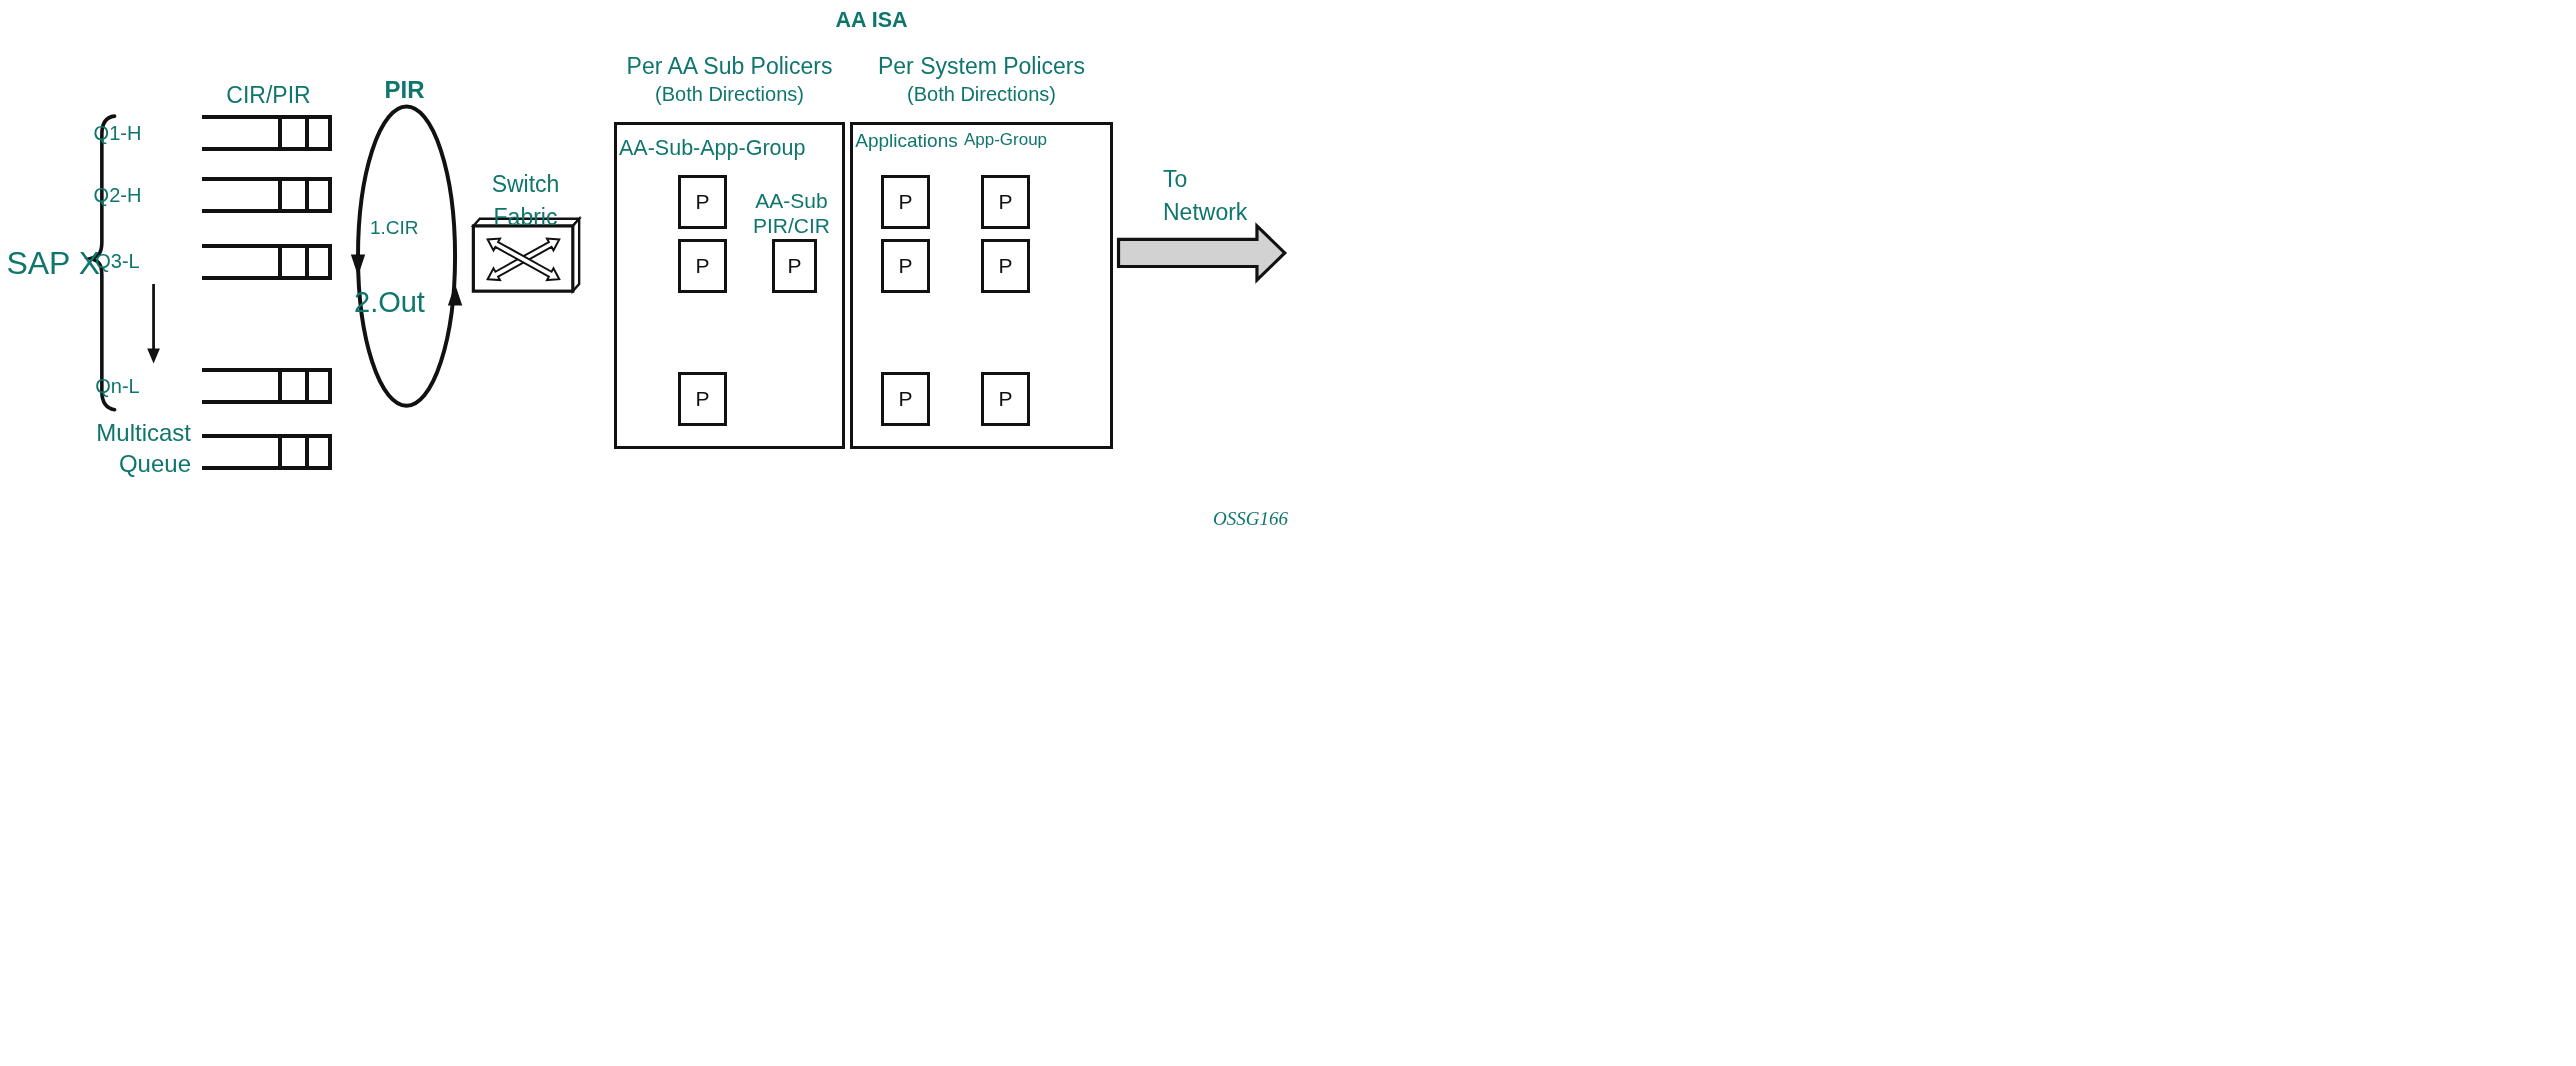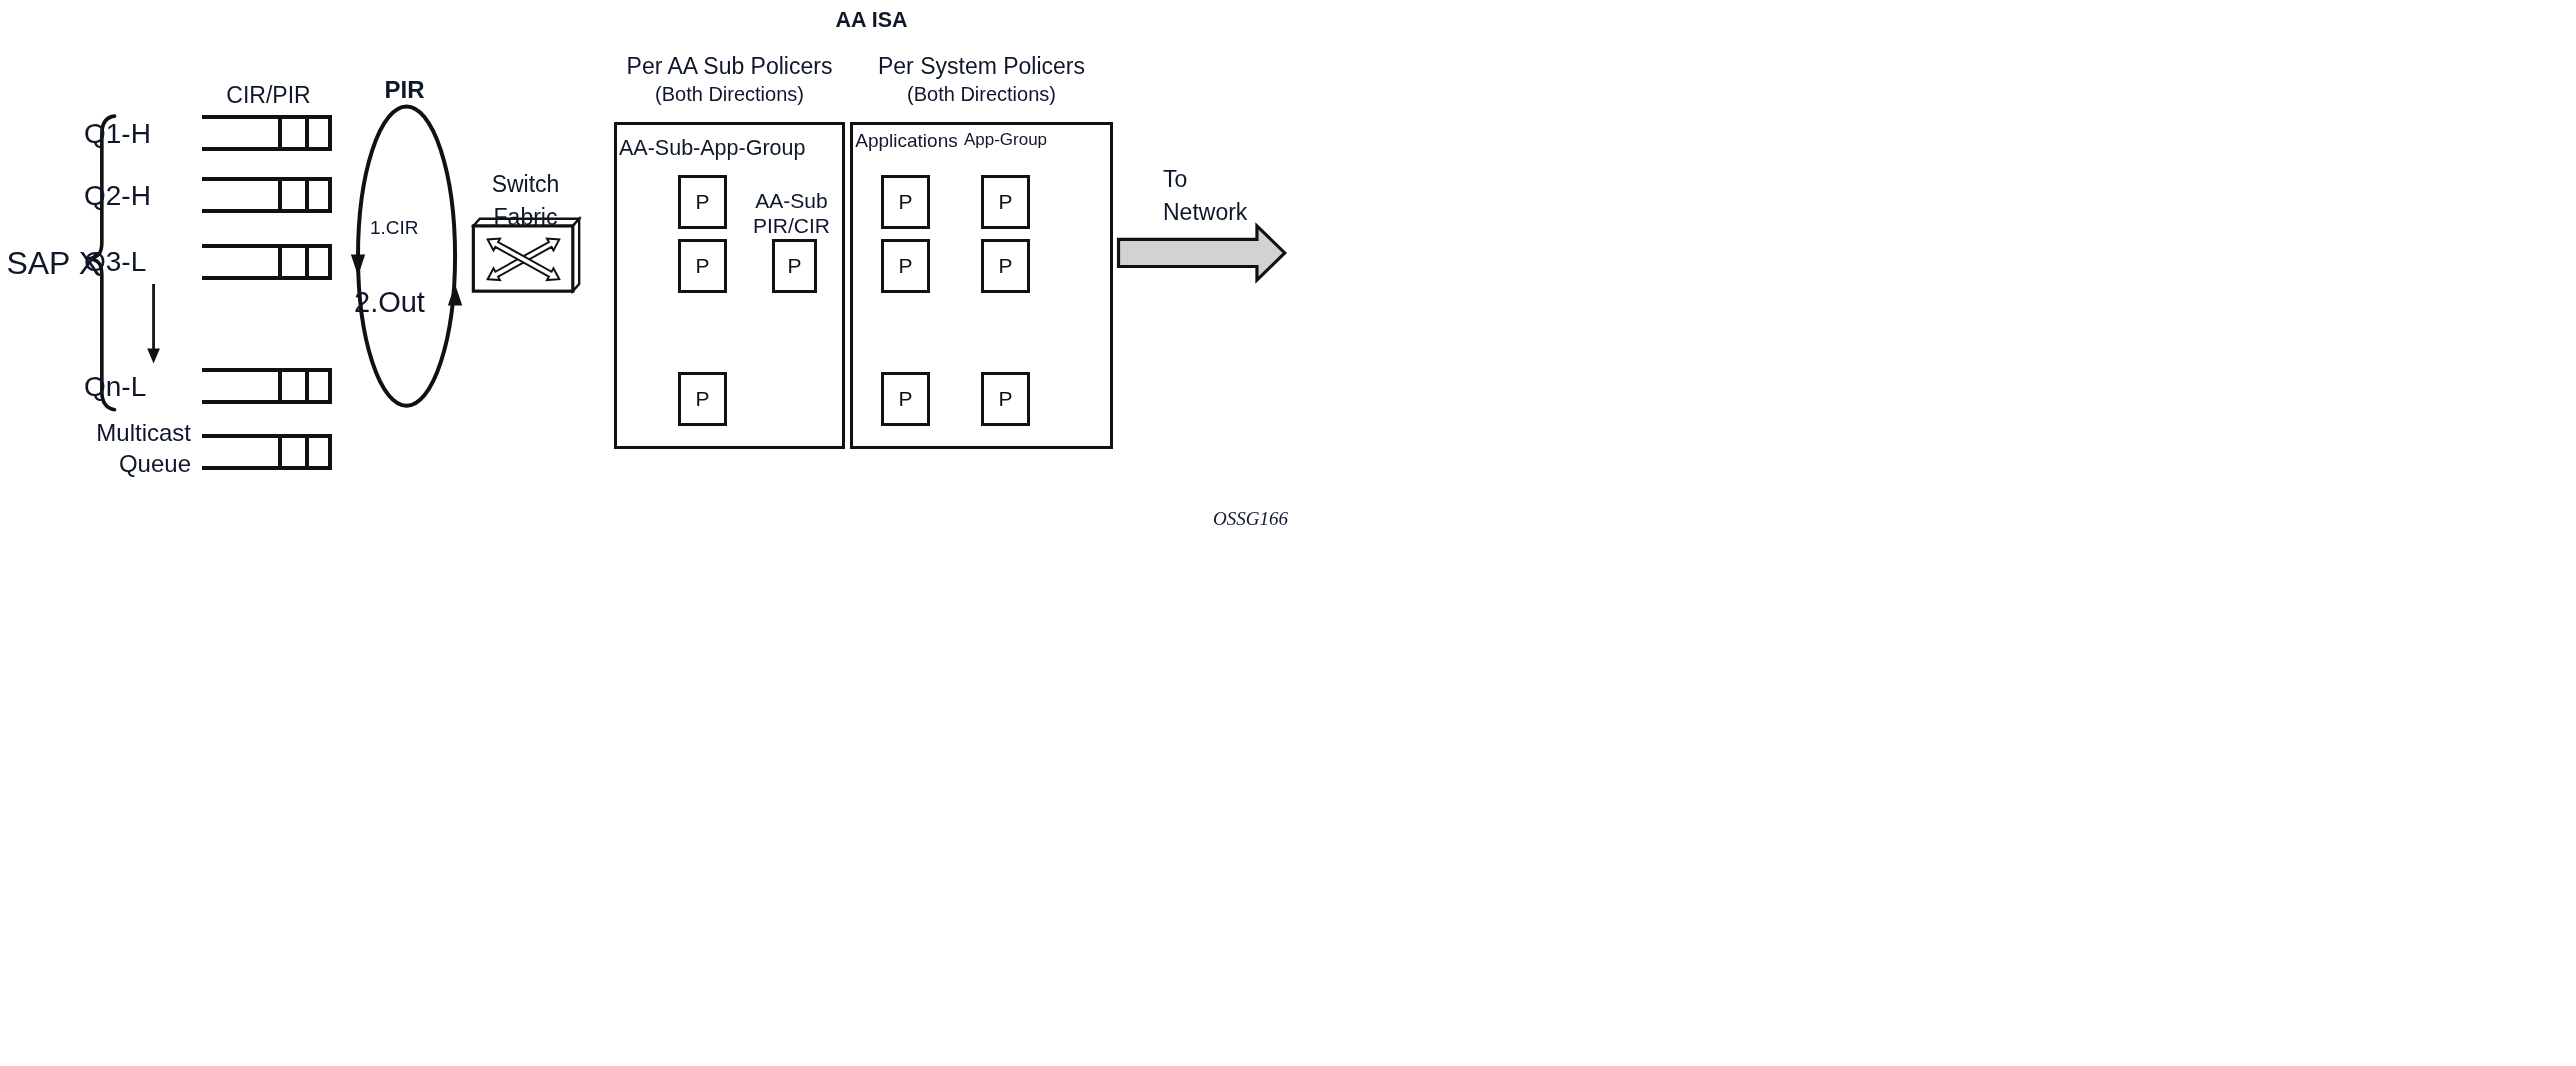--- a/index.html
+++ b/index.html
@@ -1,28 +1,28 @@
 <!DOCTYPE html>
 <html style="font-size:12.7px"><head>
 <meta charset="utf-8">
 <style>
   html,body{margin:0;padding:0;background:#ffffff;}
   #canvas{
     position:relative;width:1288px;height:533px;background:#ffffff;
     font-family:"Liberation Sans",sans-serif;color:#111111;overflow:hidden;
   }
-  .txt{position:absolute;white-space:nowrap;color:#0f172a;}
+  .txt{position:absolute;white-space:nowrap;color:#0f766e;}
   .ctr{text-align:center;}
   .bold{font-weight:bold;}
   
   .fig-title{font-size:21.5px;font-weight:bold;}
   .section-heading{font-size:23px;}
   .section-sub{font-size:20px;}
   
-  .qlabel{font-size:28px;line-height:29px;width:95px;left:84px;text-align:left;}
+  .qlabel{font-size:20px;line-height:29px;width:95px;left:70px;text-align:center;}
   .queue{
     position:absolute;left:202px;width:130px;height:36px;box-sizing:border-box;
     border:4px solid #111111;border-left:none;background:#ffffff;
   }
   .queue .divider{position:absolute;top:0;bottom:0;width:4px;background:#111111;}
   .d1{left:76px;} .d2{left:103px;}
   
   .bigbox{position:absolute;box-sizing:border-box;border:3.2px solid #111111;background:#ffffff;}
   .pbox{
     position:absolute;width:49px;height:54px;box-sizing:border-box;border:3.2px solid #111111;

